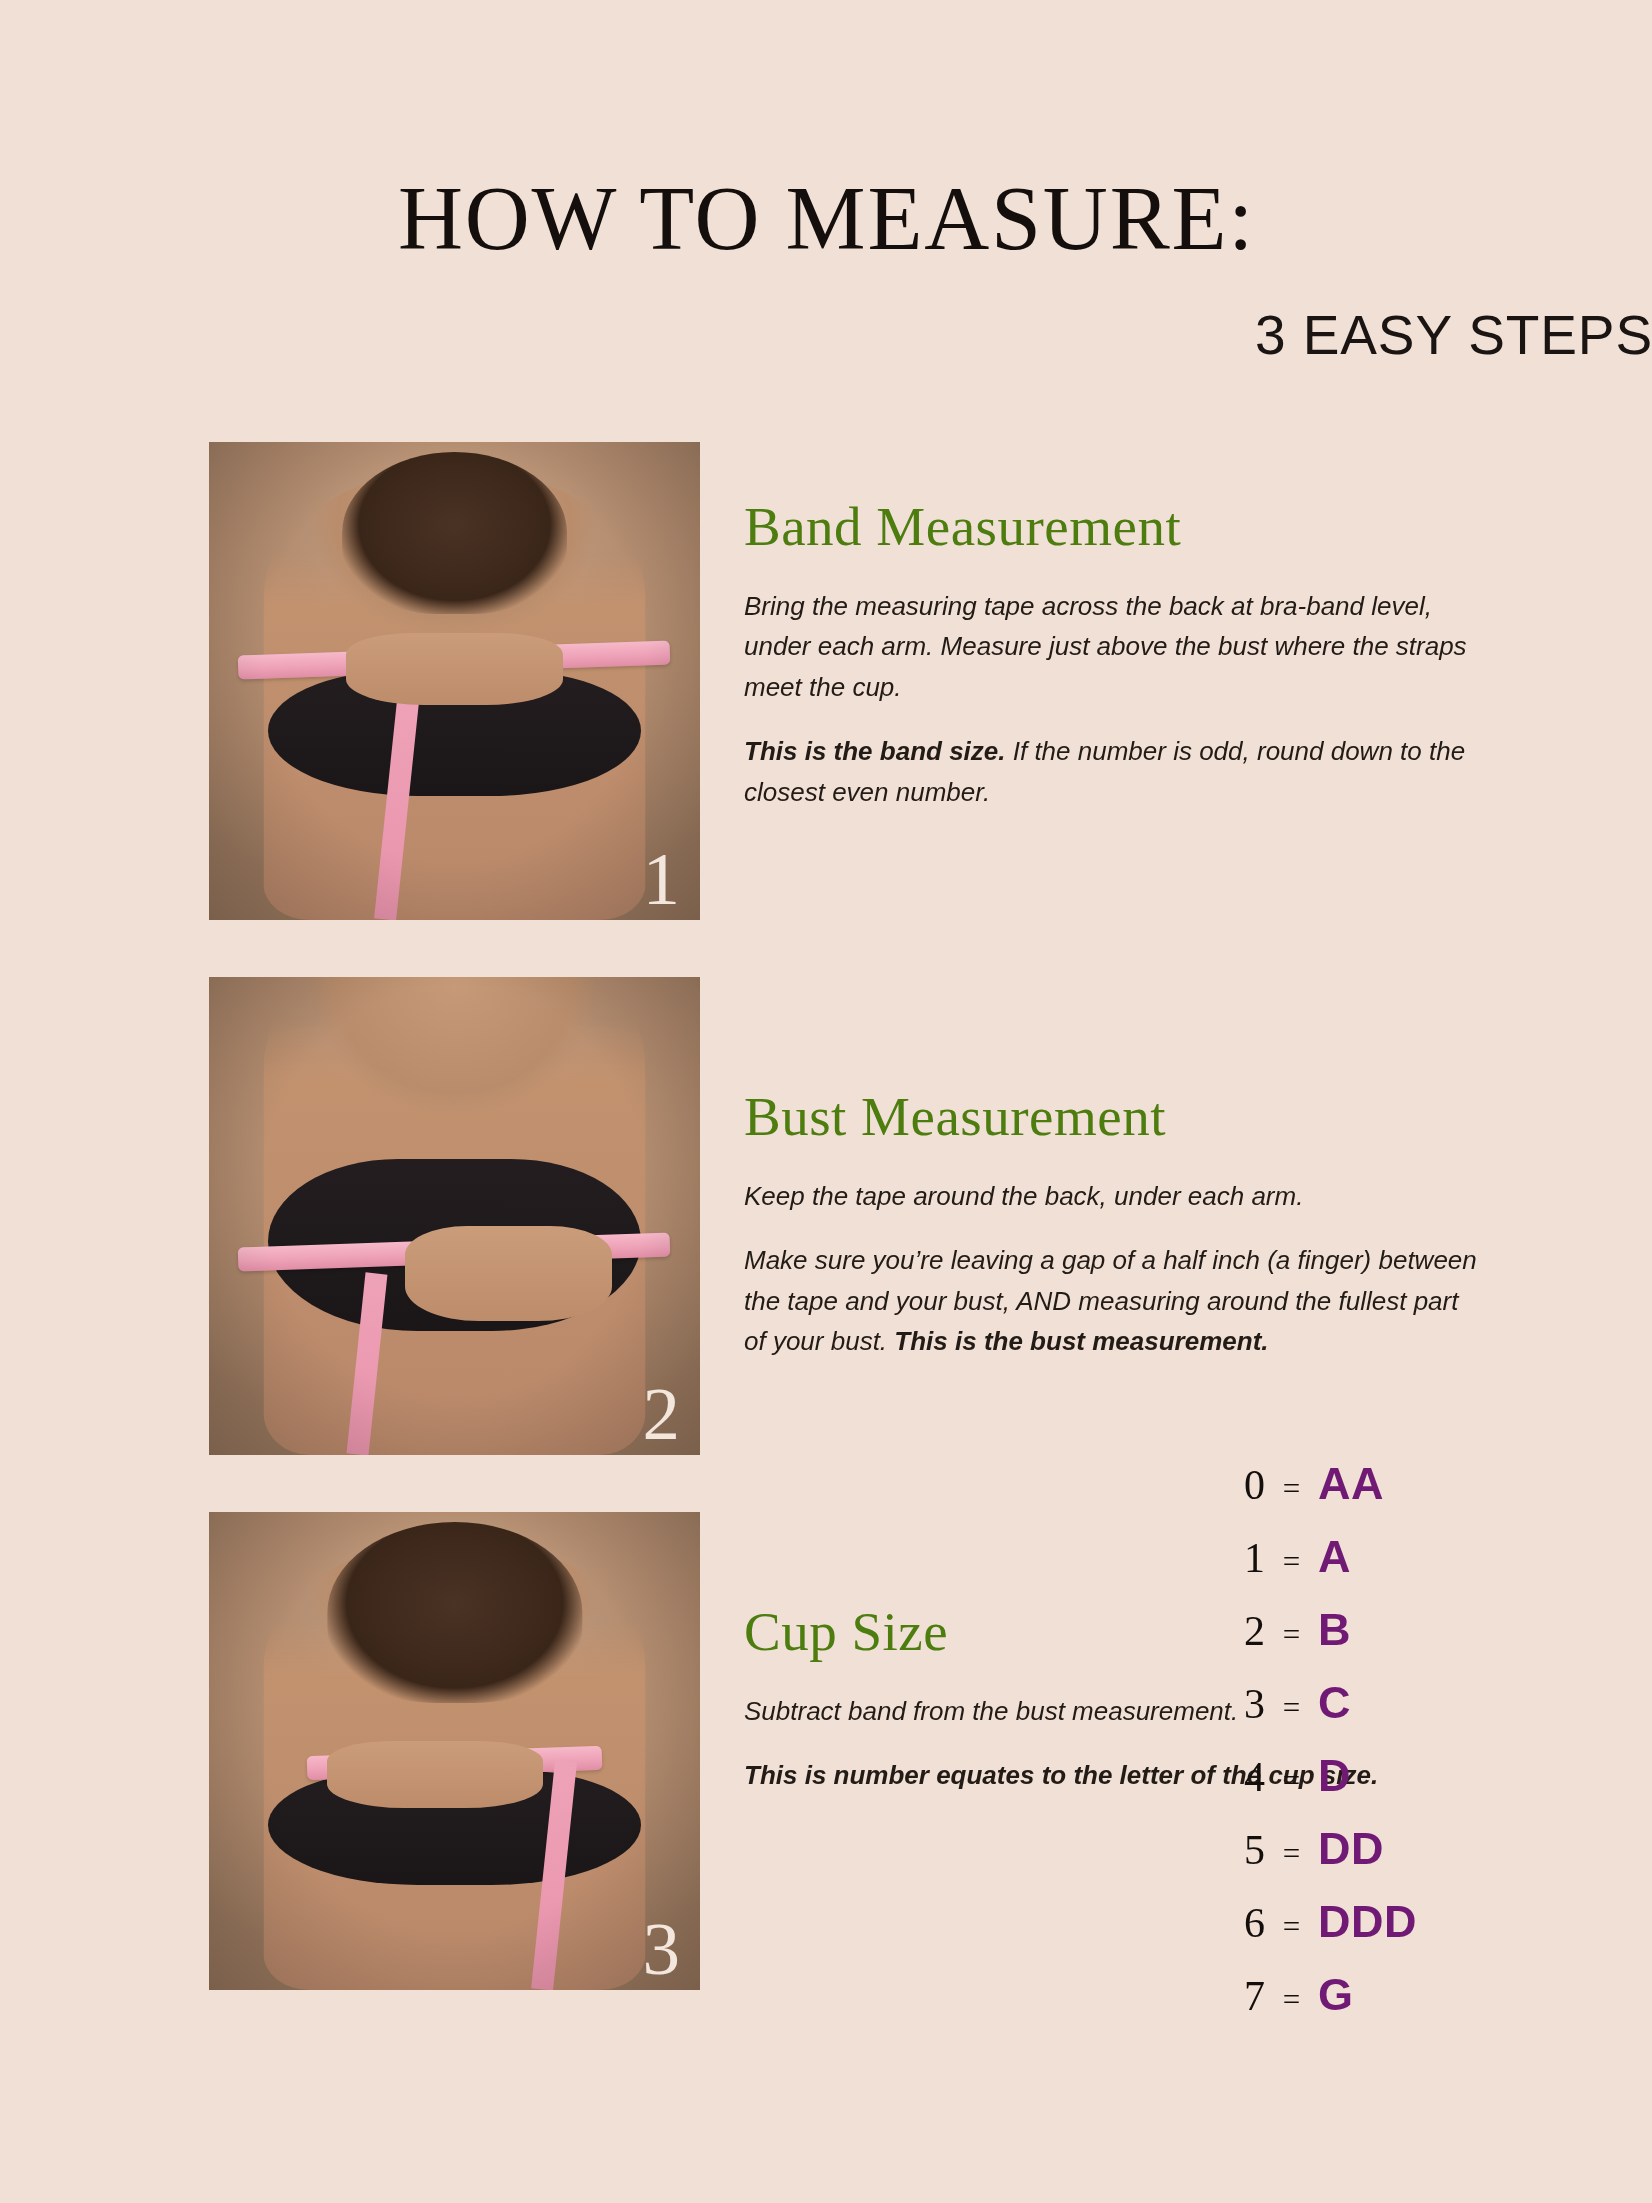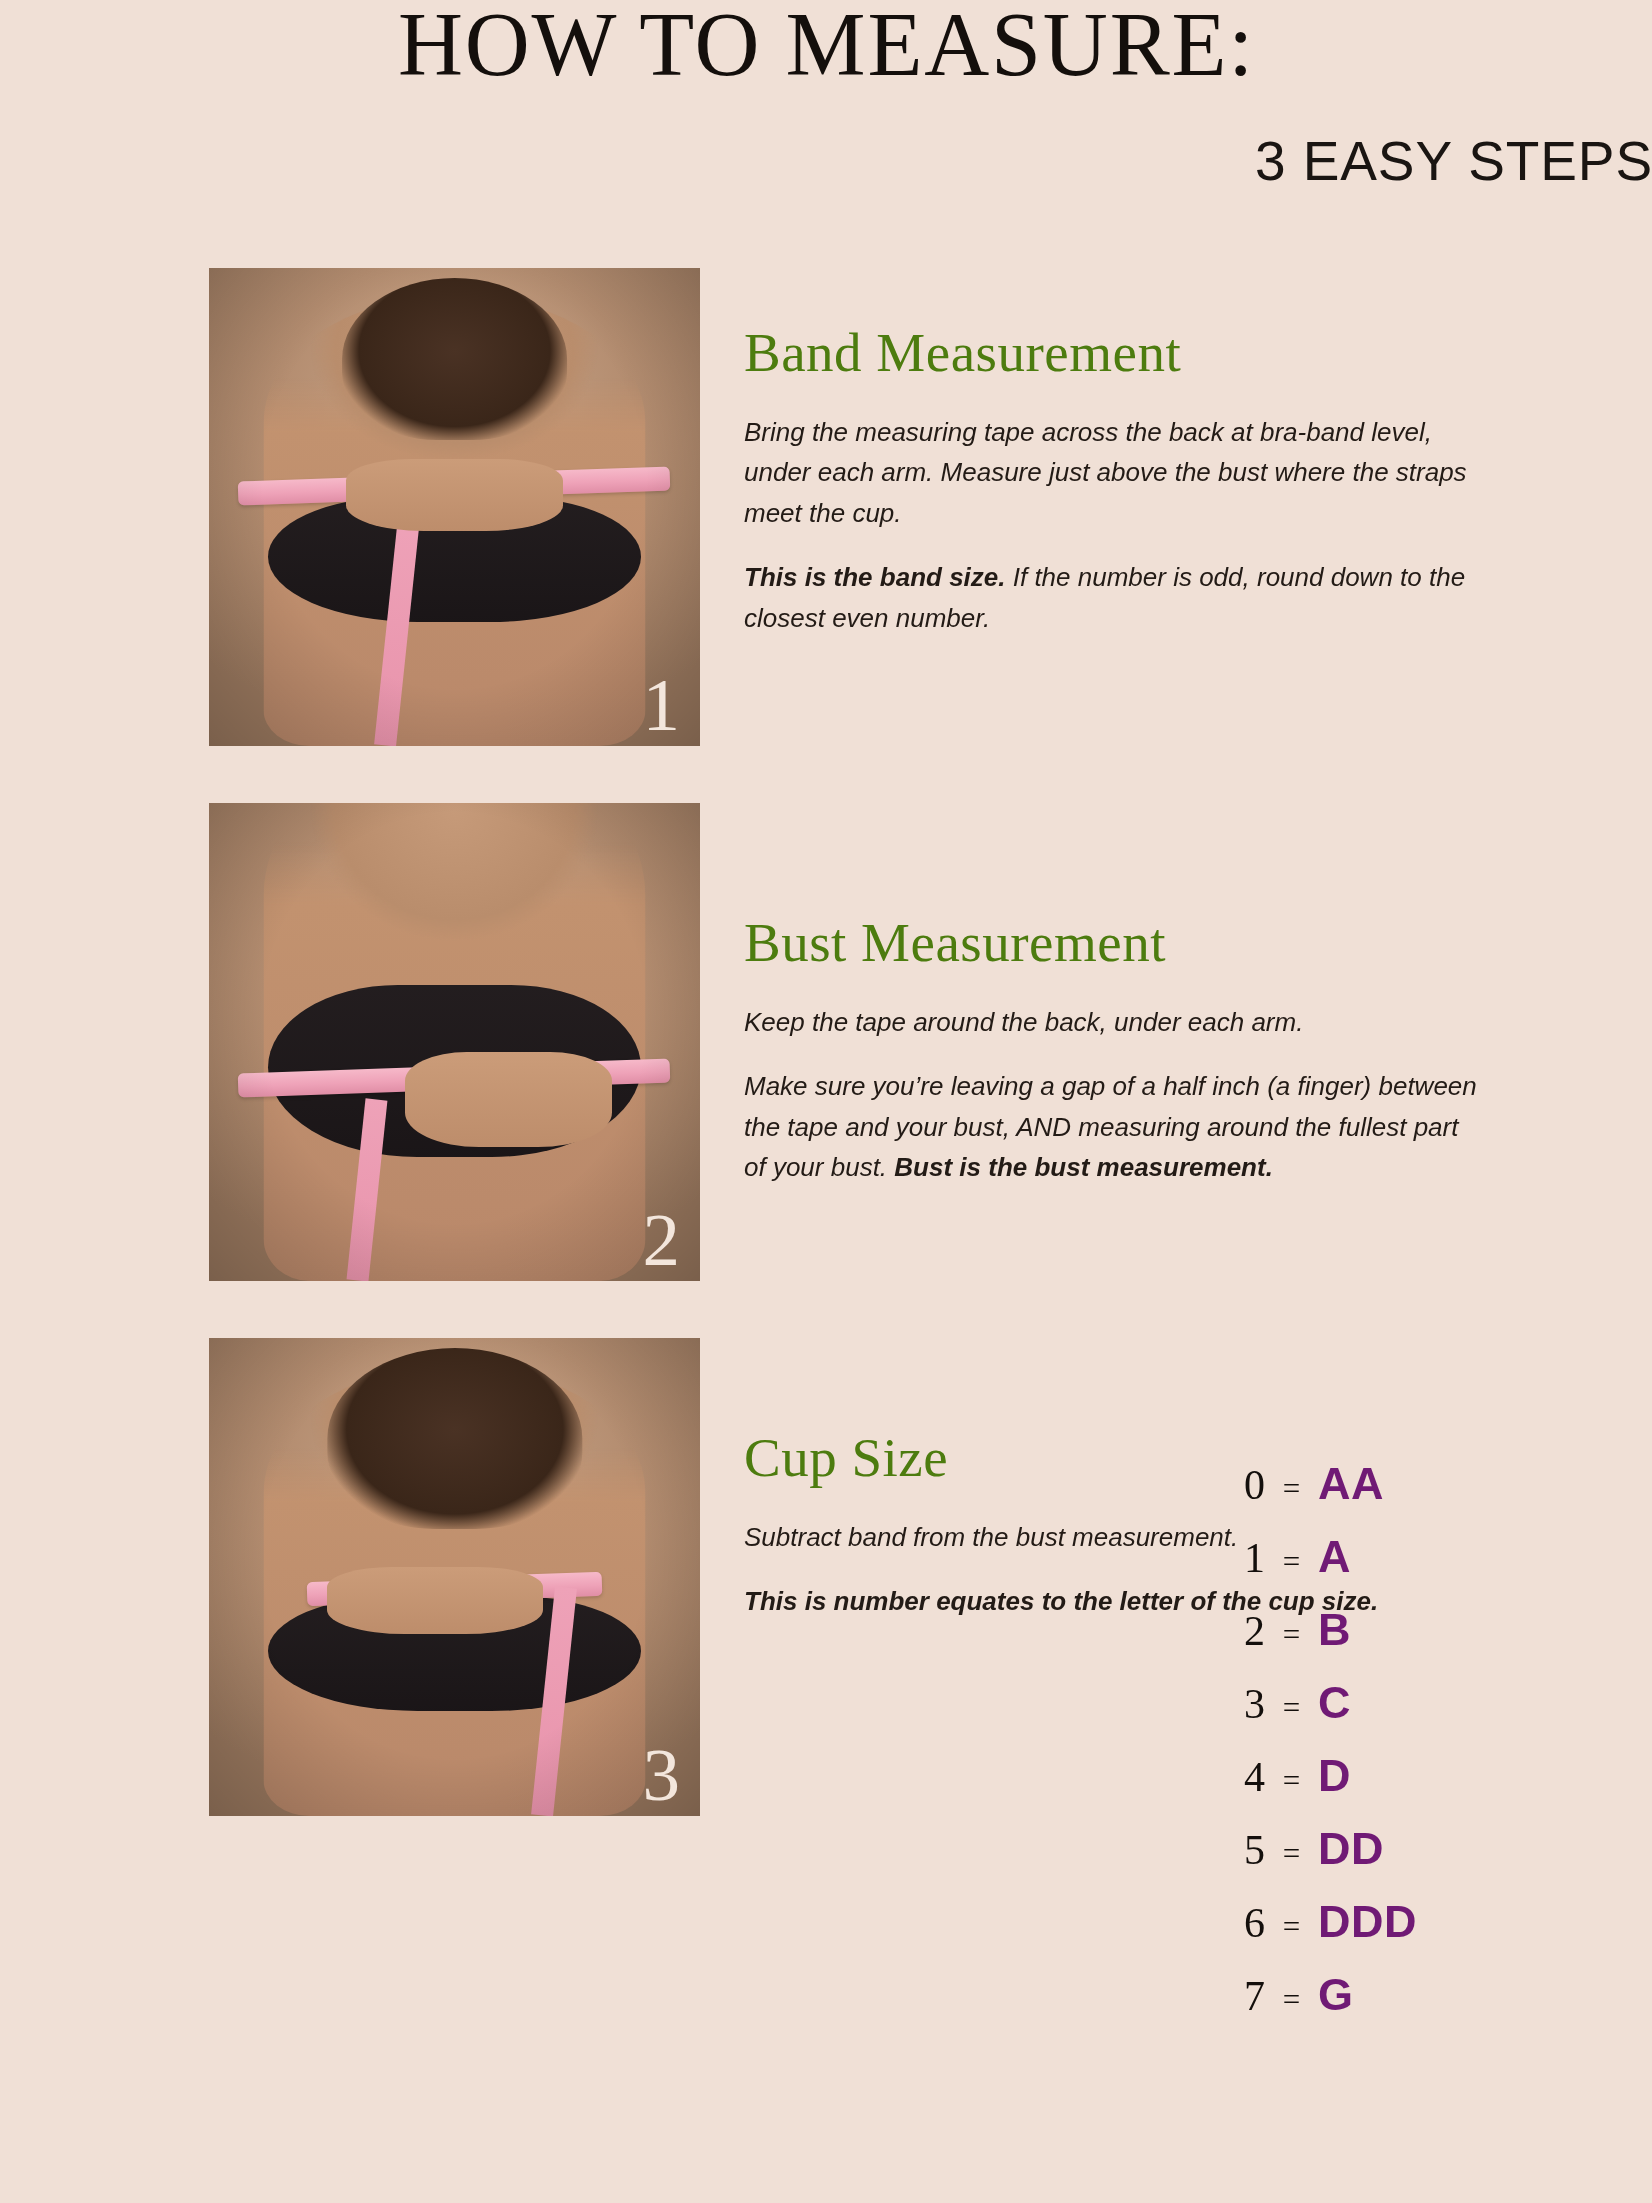--- a/index.html
+++ b/index.html
@@ -12,20 +12,21 @@
     background: #f0e0d6;
     font-family: "Liberation Sans", sans-serif;
     color: #1a1512;
     overflow: hidden;
     position: relative;
   }
 
   
   .header {
     text-align: center;
+    padding-top: 174px;
   }
   .title {
     font-family: "Liberation Serif", serif;
     font-size: 90px;
     letter-spacing: 1.8px;
     font-weight: 400;
     line-height: 1;
     color: #140f0c;
     margin: 0;
   }
@@ -243,21 +244,21 @@
       <div class="bra" style="top:38%;height:36%;"></div>
       <div class="tape" style="top:55%;"></div>
       <div class="tape-tail" style="left:30%;top:62%;"></div>
       <div class="hands" style="left:40%;right:18%;top:52%;height:20%;"></div>
       <div class="vignette"></div>
       <div class="step-number">2</div>
     </div>
     <div class="step-text">
       <h2 class="step-heading">Bust Measurement</h2>
       <p class="step-para">Keep the tape around the back, under each arm.</p>
-      <p class="step-para"><span>Make sure you’re leaving a gap of a half inch (a finger) between the tape and your bust, AND measuring around the fullest part of your bust. </span><b>Bust is the bust measurement.</b></p>
+      <p class="step-para"><span>Make sure you’re leaving a gap of a half inch (a finger) between the tape and your bust, AND measuring around the fullest part of your bust. </span><b>This is the bust measurement.</b></p>
     </div>
   </div>
 
   <div class="step step-3">
     <div class="photo">
       <div class="backdrop"></div>
       <div class="figure"></div>
       <div class="hair" style="width:52%;height:38%;"></div>
       <div class="bra" style="top:54%;height:24%;"></div>
       <div class="tape" style="top:50%;left:20%;right:20%;"></div>

